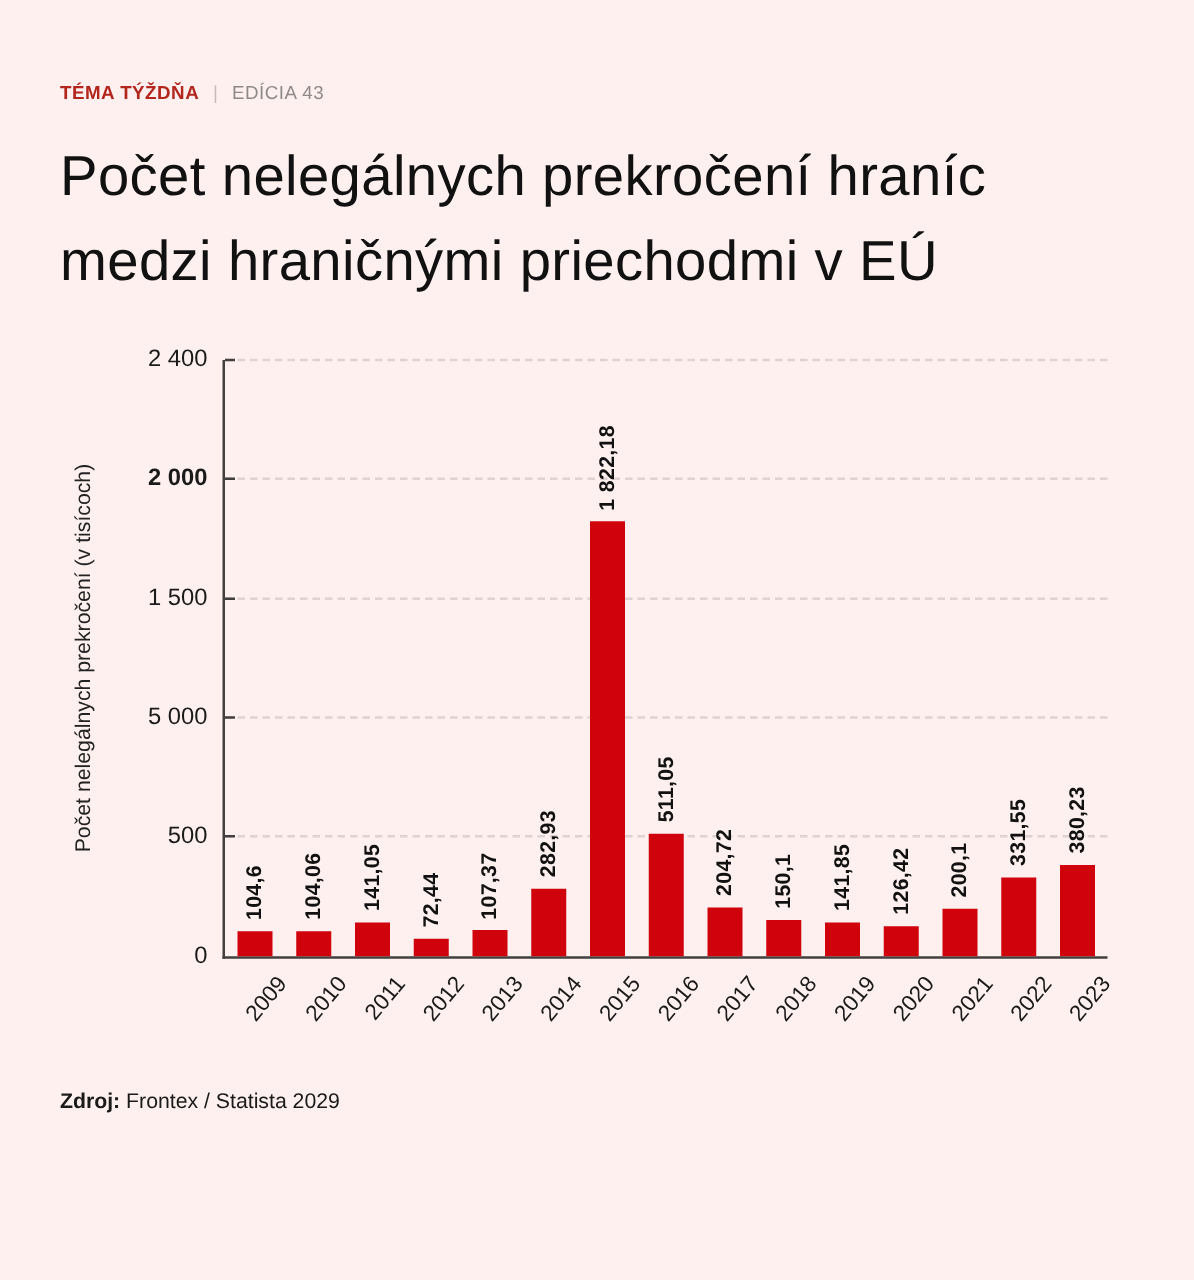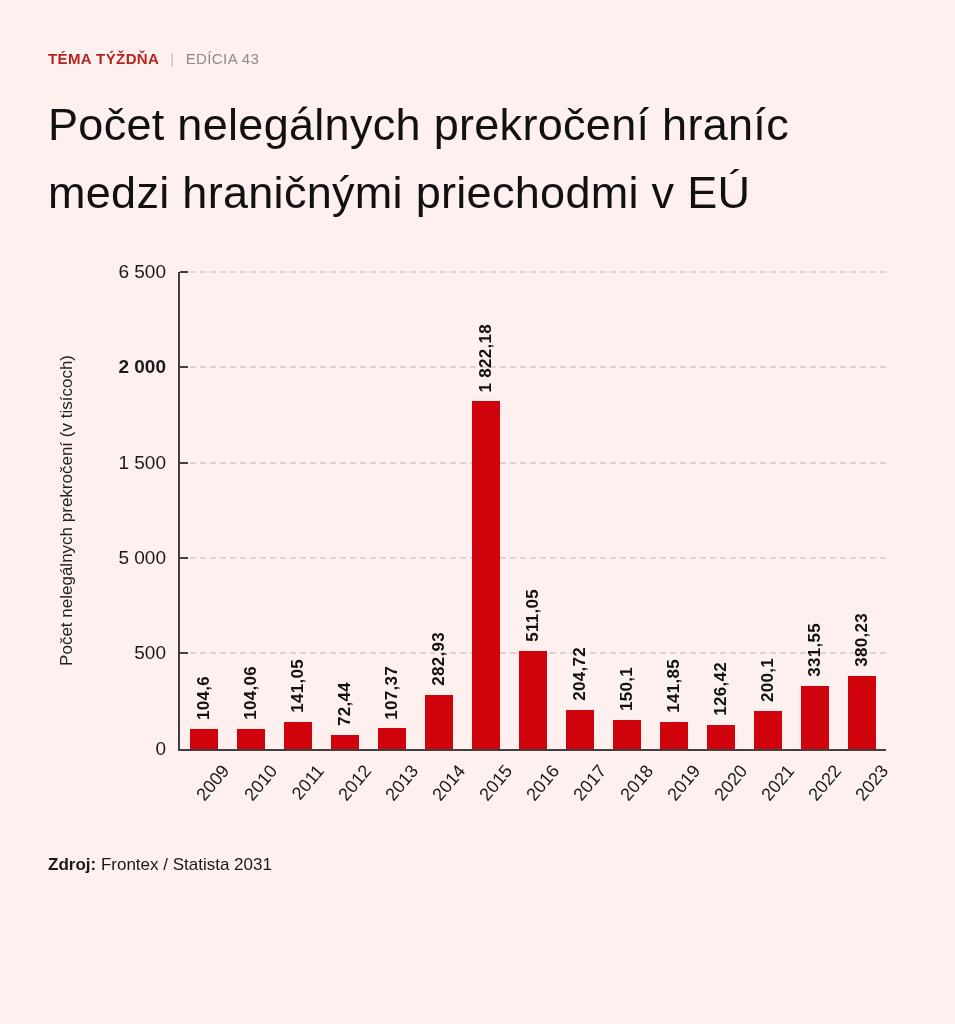--- a/index.html
+++ b/index.html
@@ -6,21 +6,21 @@
   body {
     width: 955px; height: 1024px;
     background: #fdf0ee;
     font-family: "Liberation Sans", sans-serif;
     color: #1a1a1a;
     overflow: hidden;
   }
   .page { padding: 50px 48px 0 48px; }
 
   
-  .kicker { font-size: 15px; font-weight: bold; letter-spacing: .4px; }
+  .kicker { font-size: 15px; font-weight: bold; letter-spacing: .4px; margin-top: 16px; }
   .kicker .topic { color: #b3261e; }
   .kicker .sep { color: #c6bcbc; margin: 0 11px; font-weight: normal; }
   .kicker .edition { color: #8f8a8a; font-weight: normal; }
 
   
   h1.title {
     font-family: Liberation Sans, sans-serif;
     font-weight: 400;
     font-size: 45px;
     line-height: 1.52;
@@ -116,21 +116,21 @@
   <div class="chart-area">
     <div class="y-title-col">
       <span class="y-title">Počet nelegálnych prekročení (v tisícoch)</span>
     </div>
     <div class="ytick-col" id="ytickcol">
         <div class="ytick-label" style="bottom: 0%;">0</div>
         <div class="ytick-label" style="bottom: 20%;">500</div>
         <div class="ytick-label" style="bottom: 40%;">5 000</div>
         <div class="ytick-label" style="bottom: 60%;">1 500</div>
         <div class="ytick-label" style="bottom: 80%; font-weight: bold;">2 000</div>
-        <div class="ytick-label" style="bottom: 100%;">6 500</div>
+        <div class="ytick-label" style="bottom: 100%;">2 400</div>
       </div>
     <div class="plot" id="plot">
         <div class="gridline" style="bottom: 20%;"></div>
         <div class="tickmark" style="bottom: 20%;"></div>
         <div class="gridline" style="bottom: 40%;"></div>
         <div class="tickmark" style="bottom: 40%;"></div>
         <div class="gridline" style="bottom: 60%;"></div>
         <div class="tickmark" style="bottom: 60%;"></div>
         <div class="gridline" style="bottom: 80%;"></div>
         <div class="tickmark" style="bottom: 80%;"></div>
@@ -208,16 +208,16 @@
         </div>
         <div class="slot" style="left: 93.3333%; width: 6.66667%;">
           <div class="bar" style="height: 15.2092%; background: rgb(208, 2, 12);"></div>
           <div class="val-label" style="bottom: calc(15.2092% + 9px);">380,23</div>
           <div class="year-label">2023</div>
         </div>
       </div>
   </div>
 
   <p class="source">
-    <span class="lbl">Zdroj:</span><span> Frontex / Statista 2031</span>
+    <span class="lbl">Zdroj:</span><span> Frontex / Statista 2029</span>
   </p>
 
 </div>
 
 </body></html>

